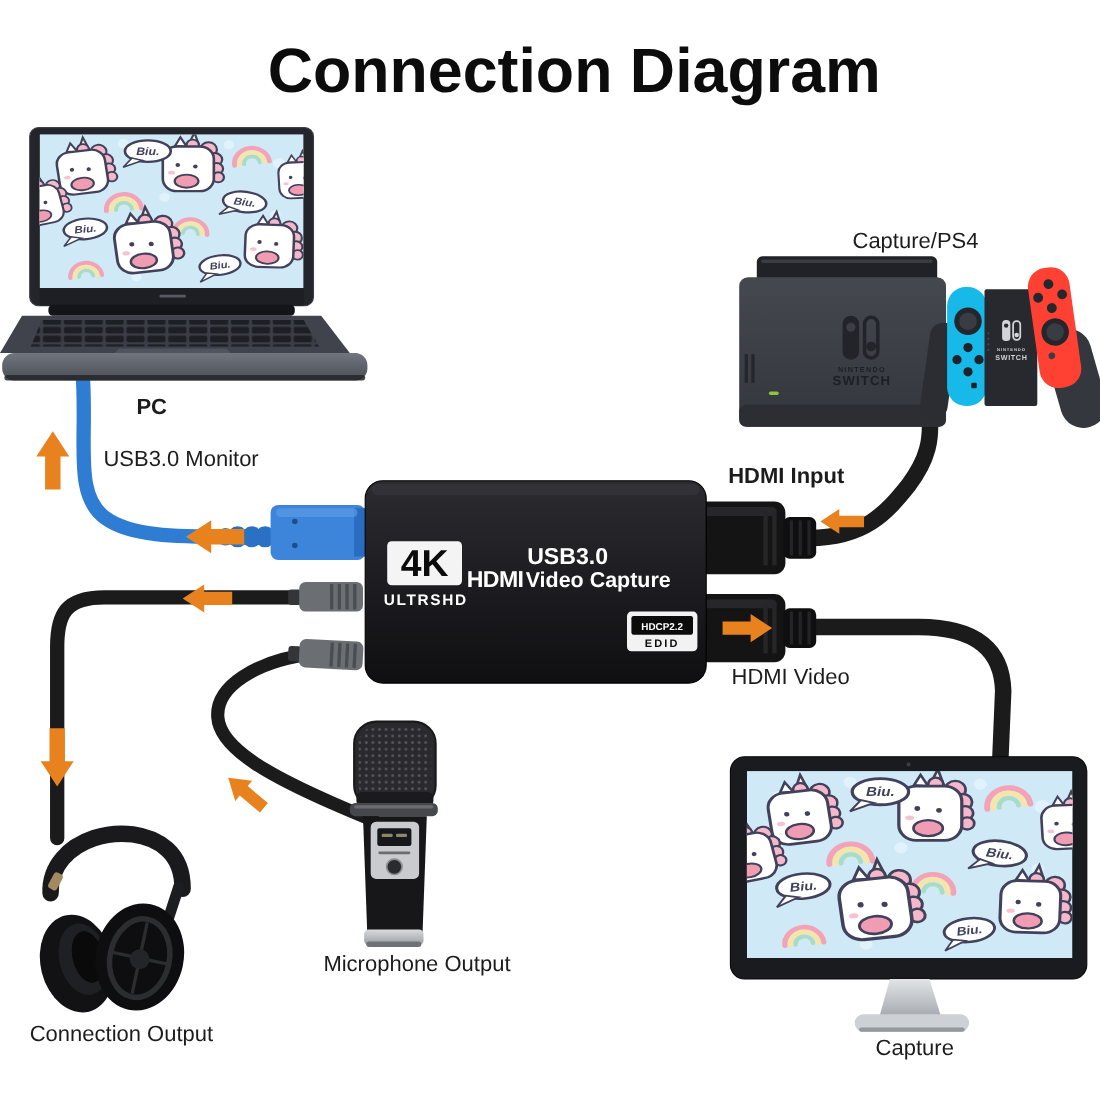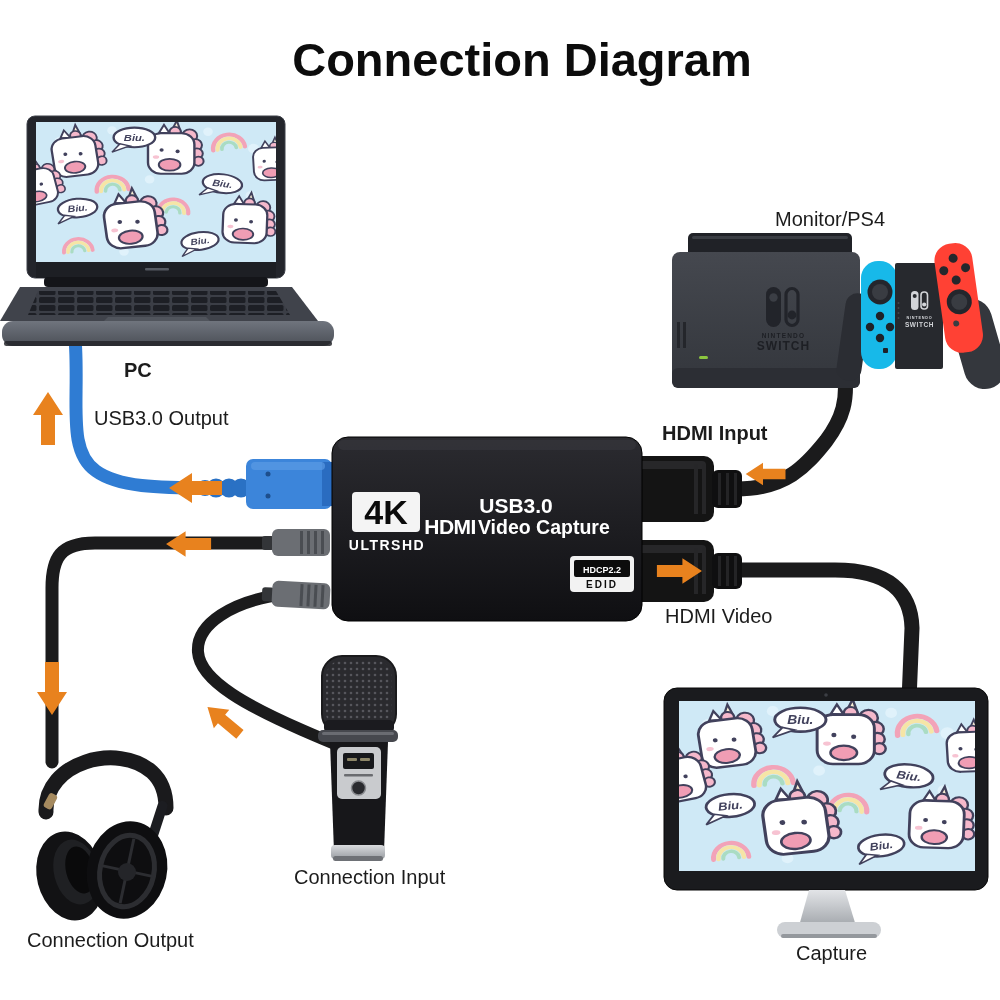--- a/index.html
+++ b/index.html
@@ -1,19 +1,19 @@
 <!DOCTYPE html>
 <html><head>
 <meta charset="utf-8">
 <style>
   html,body { margin:0; padding:0; background:#ffffff; }
   .stage { position:relative; width:1000px; height:1000px; background:#ffffff; overflow:hidden;
            font-family:"Liberation Sans", sans-serif; }
   .title { position:absolute; top:32px; left:0; width:100%; box-sizing:border-box; padding-left:44px;
-           text-align:center; font-size:47px; font-weight:bold; color:#0c0c0c; }
+           text-align:center; font-size:57px; font-weight:bold; color:#0c0c0c; }
   .label { position:absolute; color:#1c1c1c; font-size:20px; white-space:nowrap; }
   svg.canvas { position:absolute; left:0; top:0; }
   svg text { font-family:"Liberation Sans", sans-serif; }
 </style>
 </head>
 <body>
 
 <div class="stage">
 
   <div class="title">Connection Diagram</div>
@@ -292,20 +292,20 @@
       <polygon points="-26,-7 4,-7 4,-15 27,0 4,15 4,7 -26,7" fill="#E8821E" transform="translate(196,488) rotate(180)"></polygon>
       <polygon points="-26,-7 4,-7 4,-15 27,0 4,15 4,7 -26,7" fill="#E8821E" transform="translate(189,544) rotate(180) scale(0.85)"></polygon>
       <polygon points="-26,-7 4,-7 4,-15 27,0 4,15 4,7 -26,7" fill="#E8821E" transform="translate(52,688) rotate(90)"></polygon>
       <polygon points="-26,-7 4,-7 4,-15 27,0 4,15 4,7 -26,7" fill="#E8821E" transform="translate(224,721) rotate(-140) scale(0.8)"></polygon>
       <polygon points="-26,-7 4,-7 4,-15 27,0 4,15 4,7 -26,7" fill="#E8821E" transform="translate(766,474) rotate(180) scale(0.75)"></polygon>
       <polygon points="-26,-7 4,-7 4,-15 27,0 4,15 4,7 -26,7" fill="#E8821E" transform="translate(679,571) scale(0.85)"></polygon>
     </g>
   </svg>
 
   <div class="label" style="left:124px; top:359px;font-weight:bold;">PC</div>
-  <div class="label" style="left:94px; top:407px;">USB3.0 Output</div>
-  <div class="label" style="left:775px; top:208px;">Monitor/PS4</div>
+  <div class="label" style="left:94px; top:407px;">USB3.0 Monitor</div>
+  <div class="label" style="left:775px; top:208px;">Capture/PS4</div>
   <div class="label" style="left:662px; top:422px;font-weight:bold;">HDMI Input</div>
   <div class="label" style="left:665px; top:605px;">HDMI Video</div>
   <div class="label" style="left:27px; top:929px;">Connection Output</div>
-  <div class="label" style="left:294px; top:866px;">Connection Input</div>
+  <div class="label" style="left:294px; top:866px;">Microphone Output</div>
   <div class="label" style="left:796px; top:942px;">Capture</div>
 </div>
 
 </body></html>

